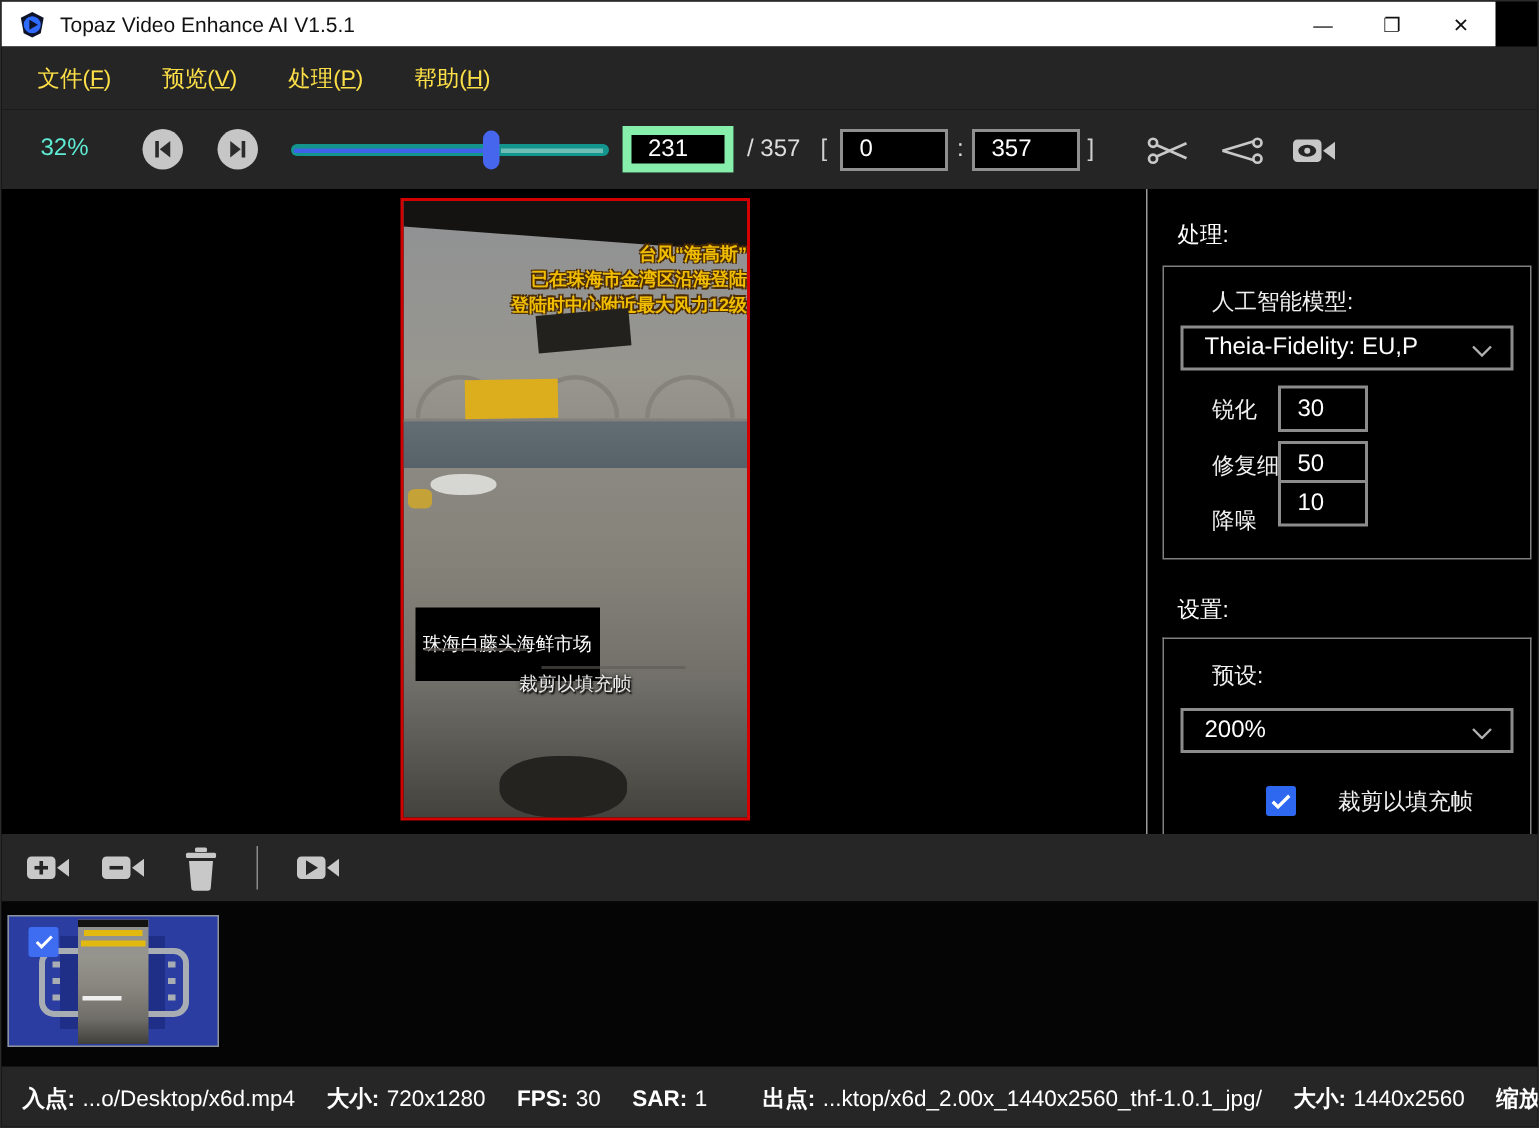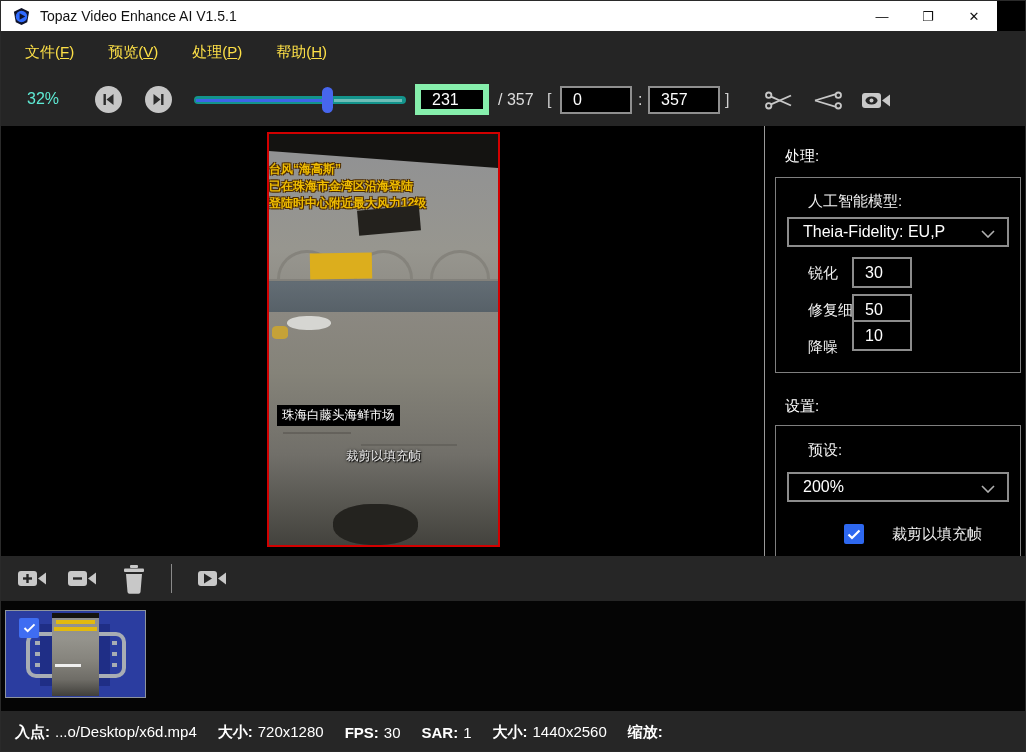--- a/index.html
+++ b/index.html
@@ -33,28 +33,28 @@
   .range-b { left:647px; top:13px; width:72px; height:28px; border:2px solid #8f8f8f; }
   .tb-text { position:absolute; color:#dcdcdc; font-size:16px; top:18px; }
   .tb-icon { position:absolute; top:16px; }
 
   
   .preview { position:absolute; left:0; top:125px; width:763px; height:430px; background:#000; }
   .video { position:absolute; left:266px; top:6px; width:233px; height:415px; border:2px solid #d20000; overflow:hidden;
            background:linear-gradient(180deg,#909194 0%,#97968f 28%,#8b8881 44%,#858379 58%,#716f69 78%,#43423d 100%); }
   .v-overhang { position:absolute; left:0; top:0; width:100%; height:34px; background:#141311; clip-path:polygon(0 0,100% 0,100% 100%,0 50%); }
   .v-speaker { position:absolute; left:39%; top:18%; width:27%; height:6%; background:#23211d; transform:rotate(-5deg); }
-  .v-title { position:absolute; left:0; top:6.5%; width:100%; text-align:left; color:#f0bd00; font-weight:bold; font-size:12px; line-height:1.45; text-shadow:1px 1px 0 #4d2c00, -1px -1px 0 #4d2c00, 1px -1px 0 #4d2c00, -1px 1px 0 #4d2c00; }
+  .v-title { position:absolute; left:0; top:6.5%; width:100%; text-align:right; color:#f0bd00; font-weight:bold; font-size:12px; line-height:1.45; text-shadow:1px 1px 0 #4d2c00, -1px -1px 0 #4d2c00, 1px -1px 0 #4d2c00, -1px 1px 0 #4d2c00;padding-left:31px; }
   .v-bridge { position:absolute; left:0; top:24%; width:100%; height:12%; display:flex; align-items:flex-end; justify-content:space-around; border-bottom:3px solid #83817b; }
   .v-arch { width:26%; height:62%; border:3px solid #85837c; border-bottom:none; border-radius:50% 50% 0 0 / 100% 100% 0 0; }
   .v-wall { position:absolute; left:0; top:35.8%; width:100%; height:7.5%; background:linear-gradient(180deg,#5b6771 0%,#4e5a64 100%); opacity:.85; }
   .v-sign { position:absolute; left:18%; top:29%; width:27%; height:6.4%; background:#dcae1d; transform:rotate(-1deg); }
   .v-car { position:absolute; left:8%; top:44.2%; width:19%; height:3.6%; background:#d6d6d2; border-radius:45%; }
   .v-blob-y { position:absolute; left:1.5%; top:46.8%; width:7%; height:3%; background:#c5a238; border-radius:30%; }
-  .v-location { position:absolute; left:3.5%; top:66%; background:#000; color:#fff; font-size:12.5px; padding:2px 5px; white-space:nowrap; }
+  .v-location { position:absolute; left:3.5%; top:66%; background:#000; color:#fff; font-size:12.5px; padding:16px 5px; white-space:nowrap; }
   .v-caption { position:absolute; left:0; top:76.5%; width:100%; text-align:center; color:#ececec; font-size:12.5px; text-shadow:0 0 3px #000,1px 1px 1px #000; }
   .v-streak1 { position:absolute; left:6%; top:72.5%; width:30%; height:2px; background:#5c5a54; opacity:.7; }
   .v-streak2 { position:absolute; left:40%; top:75.5%; width:42%; height:2px; background:#5c5a54; opacity:.6; }
   .v-bottom-blob { position:absolute; left:28%; top:90%; width:37%; height:10%; background:#24231f; border-radius:45%; }
 
   
   .sidepanel { position:absolute; left:763px; top:125px; width:263px; height:430px; background:#000; }
   .sep-line { position:absolute; left:0; top:0; width:1px; height:430px; background:#9a9a9a; }
   .panel-heading { position:absolute; left:21px; color:#fff; font-size:15px; }
   .panel-box { position:absolute; left:11px; width:246px; border:1px solid #7f7f7f; background:#000; }
@@ -280,17 +280,18 @@
         </svg>
       </div>
     </div>
   </div>
 
   <div class="statusbar">
     <span class="sb-pair"><b>入点:</b><span>...o/Desktop/x6d.mp4</span></span>
     <span class="sb-pair"><b>大小:</b><span>720x1280</span></span>
     <span class="sb-pair"><b>FPS:</b><span>30</span></span>
     <span class="sb-pair"><b>SAR:</b><span>1</span></span>
+    <span class="sb-pair sb-gap"><b>出点:</b><span>...ktop/x6d_2.00x_1440x2560_thf-1.0.1_jpg/</span></span>
     <span class="sb-pair"><b>大小:</b><span>1440x2560</span></span>
     <span class="sb-pair"><b>缩放:</b></span>
   </div>
 
 </div>
 
 </body></html>

